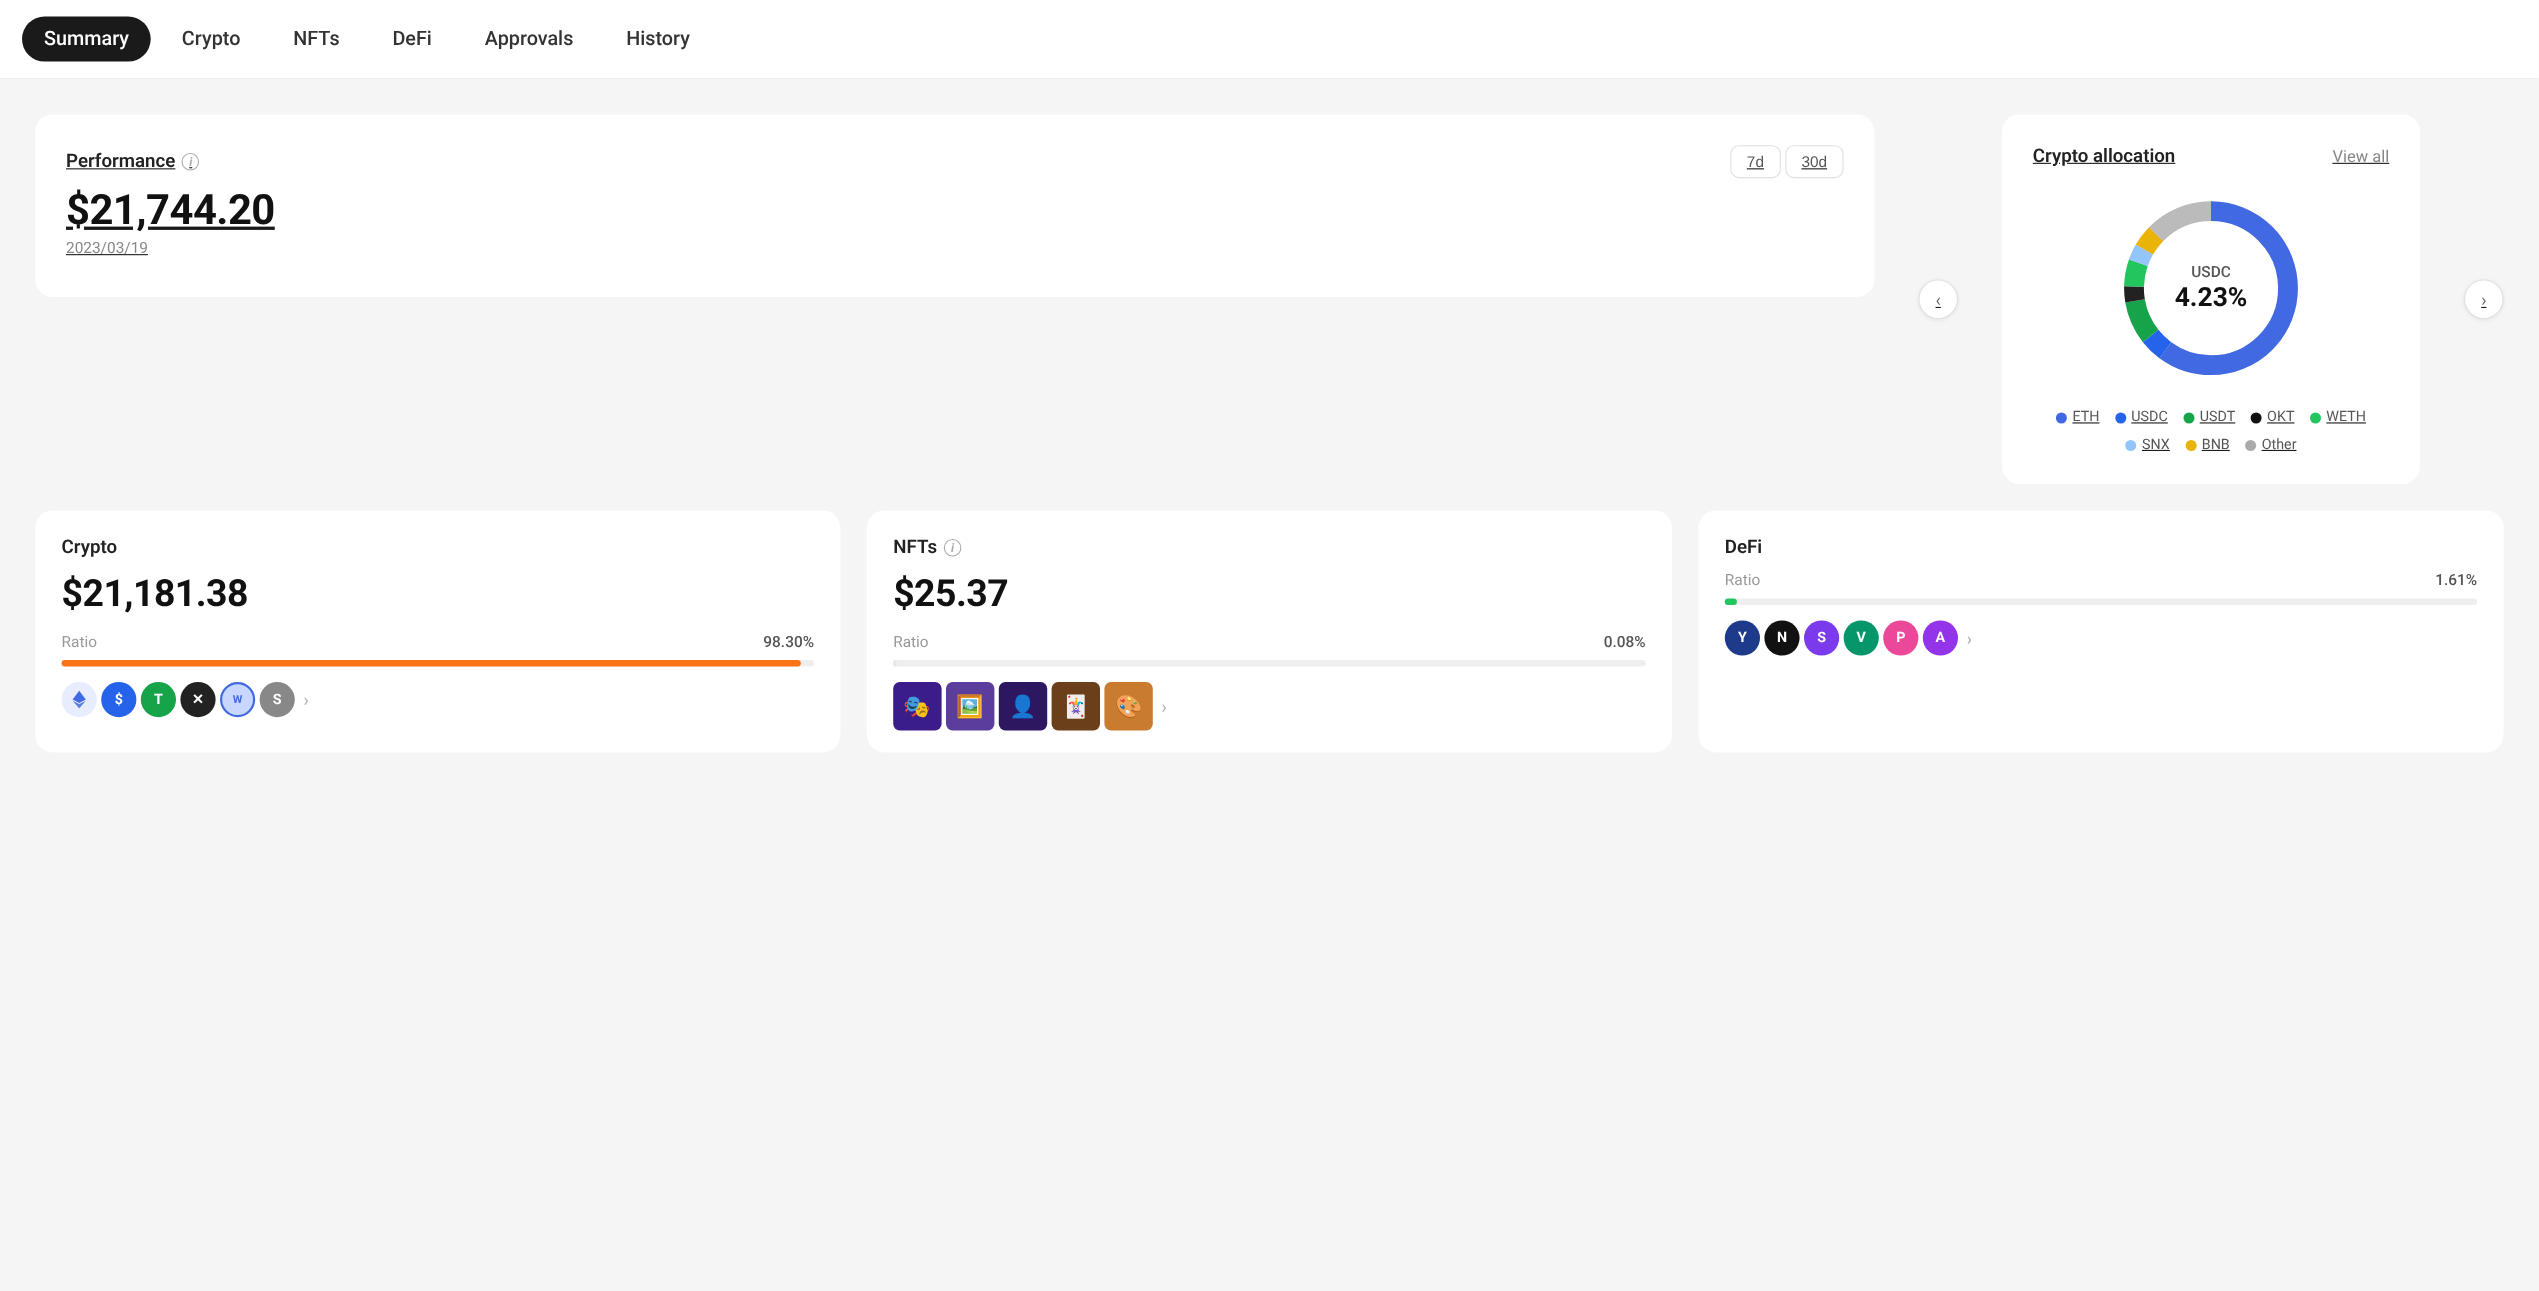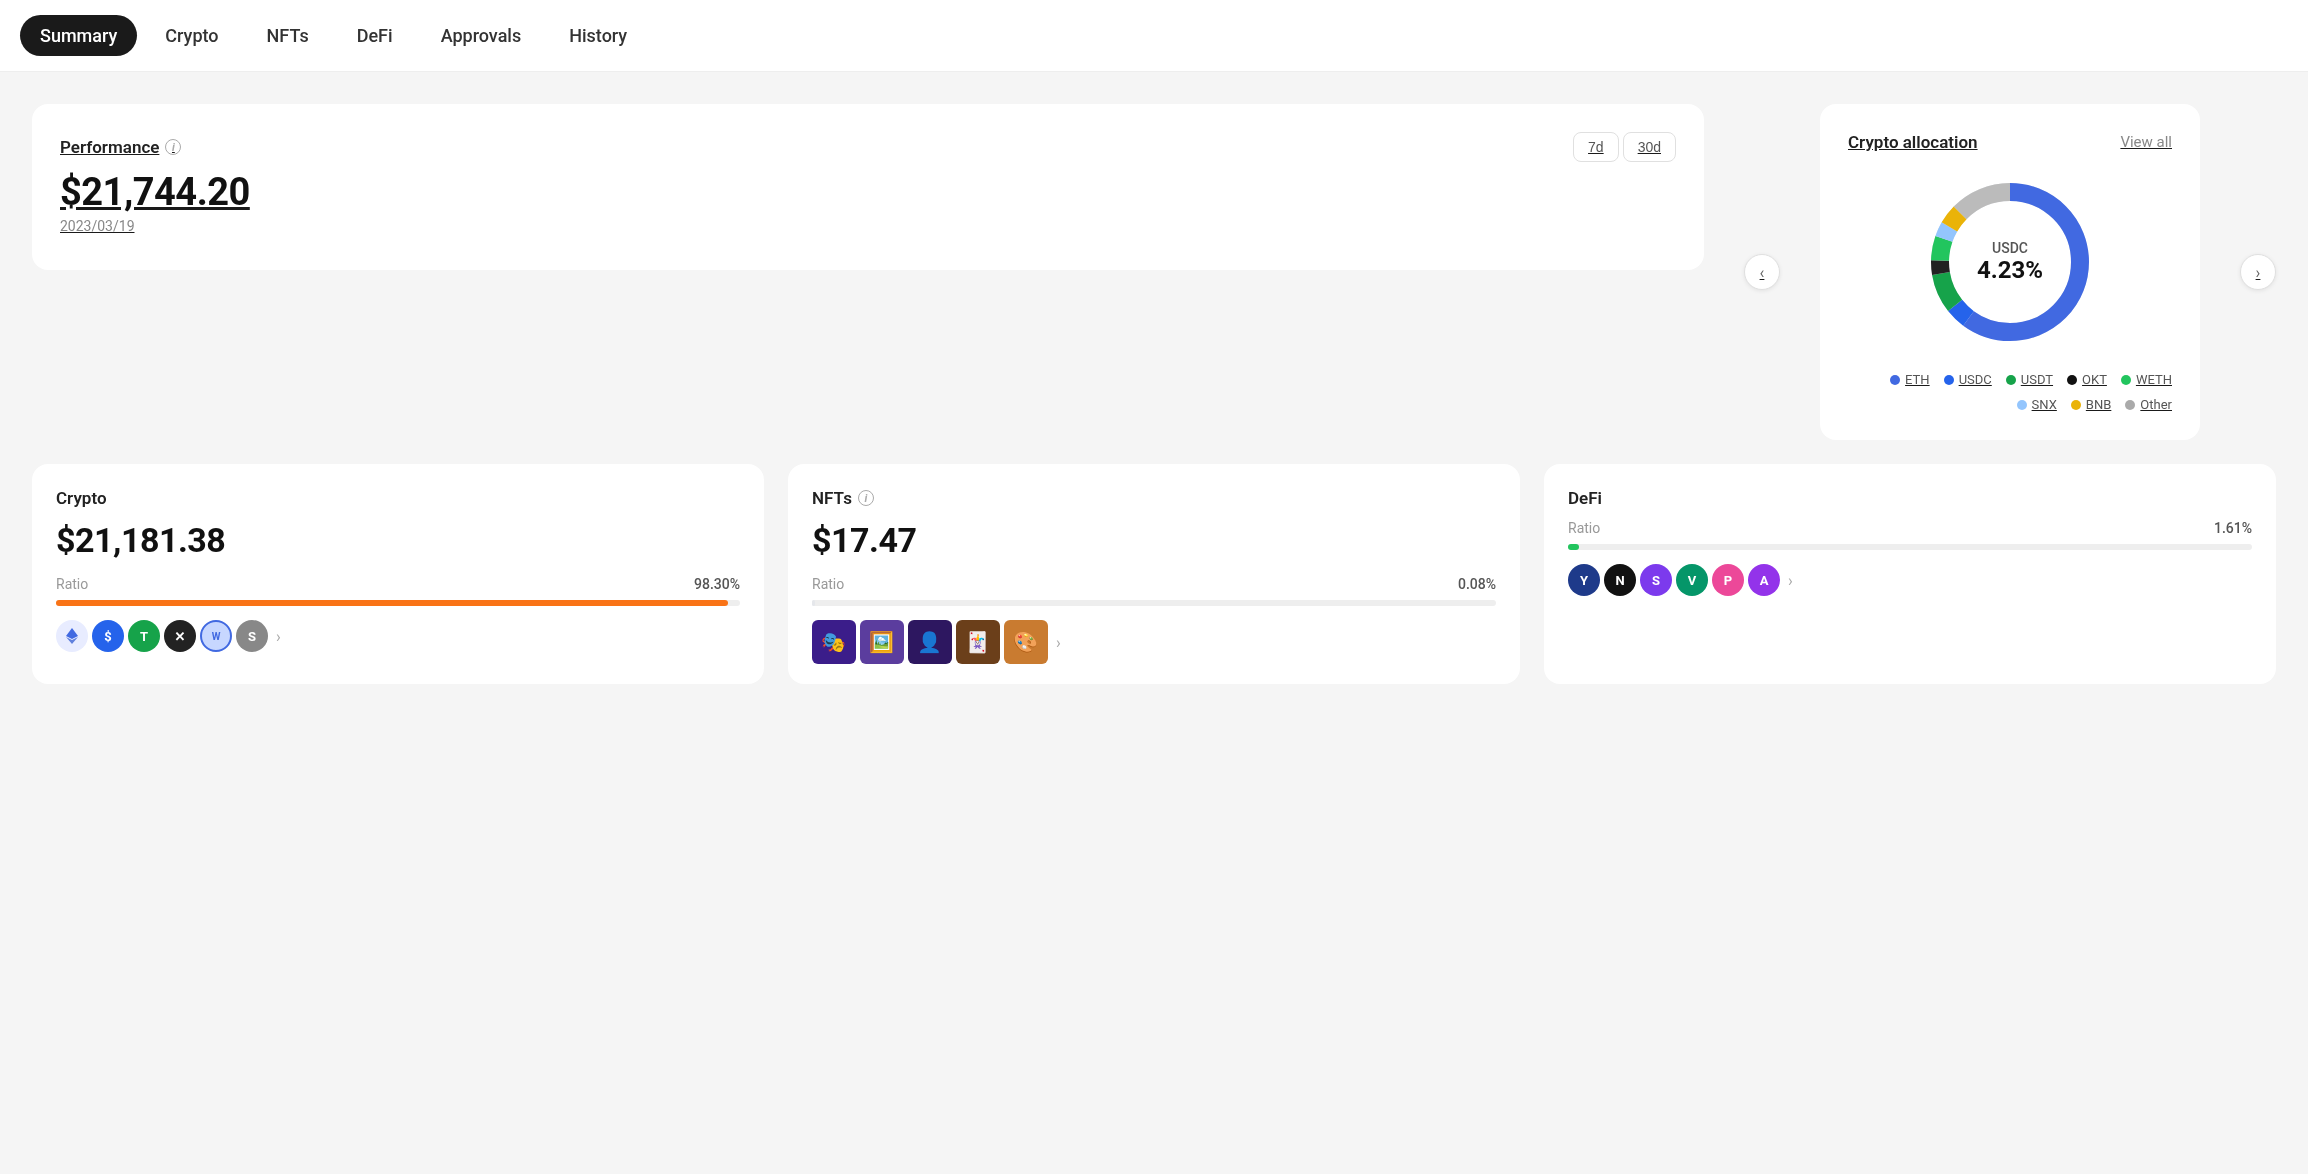--- a/index.html
+++ b/index.html
@@ -176,21 +176,21 @@
     }
     .donut-center-pct {
       font-size: 24px;
       font-weight: 700;
       color: #111;
     }
     .legend {
       display: flex;
       flex-wrap: wrap;
       gap: 10px 14px;
-      justify-content: flex-end;
+      justify-content: center;
       font-size: 13px;
       color: #555;
     }
     .legend-item {
       display: flex;
       align-items: center;
       gap: 5px;
     }
     .legend-dot {
       width: 10px;
@@ -456,21 +456,21 @@
         </div>
         <span class="more-arrow">›</span>
       </div>
     </div>
 
     <div class="summary-card">
       <div class="summary-card-title">
         <span>NFTs</span>
         <span class="info-icon">i</span>
       </div>
-      <div class="summary-amount">$17.47</div>
+      <div class="summary-amount">$25.37</div>
       <div class="ratio-row">
         <span>Ratio</span>
         <span class="ratio-val">0.08%</span>
       </div>
       <div class="progress-bar-bg">
         <div class="progress-bar-fill" style="width:0.5%;background:#e5e7eb;"></div>
       </div>
       <div class="token-icons">
         <div class="nft-thumb" style="background:#3b1d8a;">🎭</div>
         <div class="nft-thumb" style="background:#5b3d9e;">🖼️</div>

